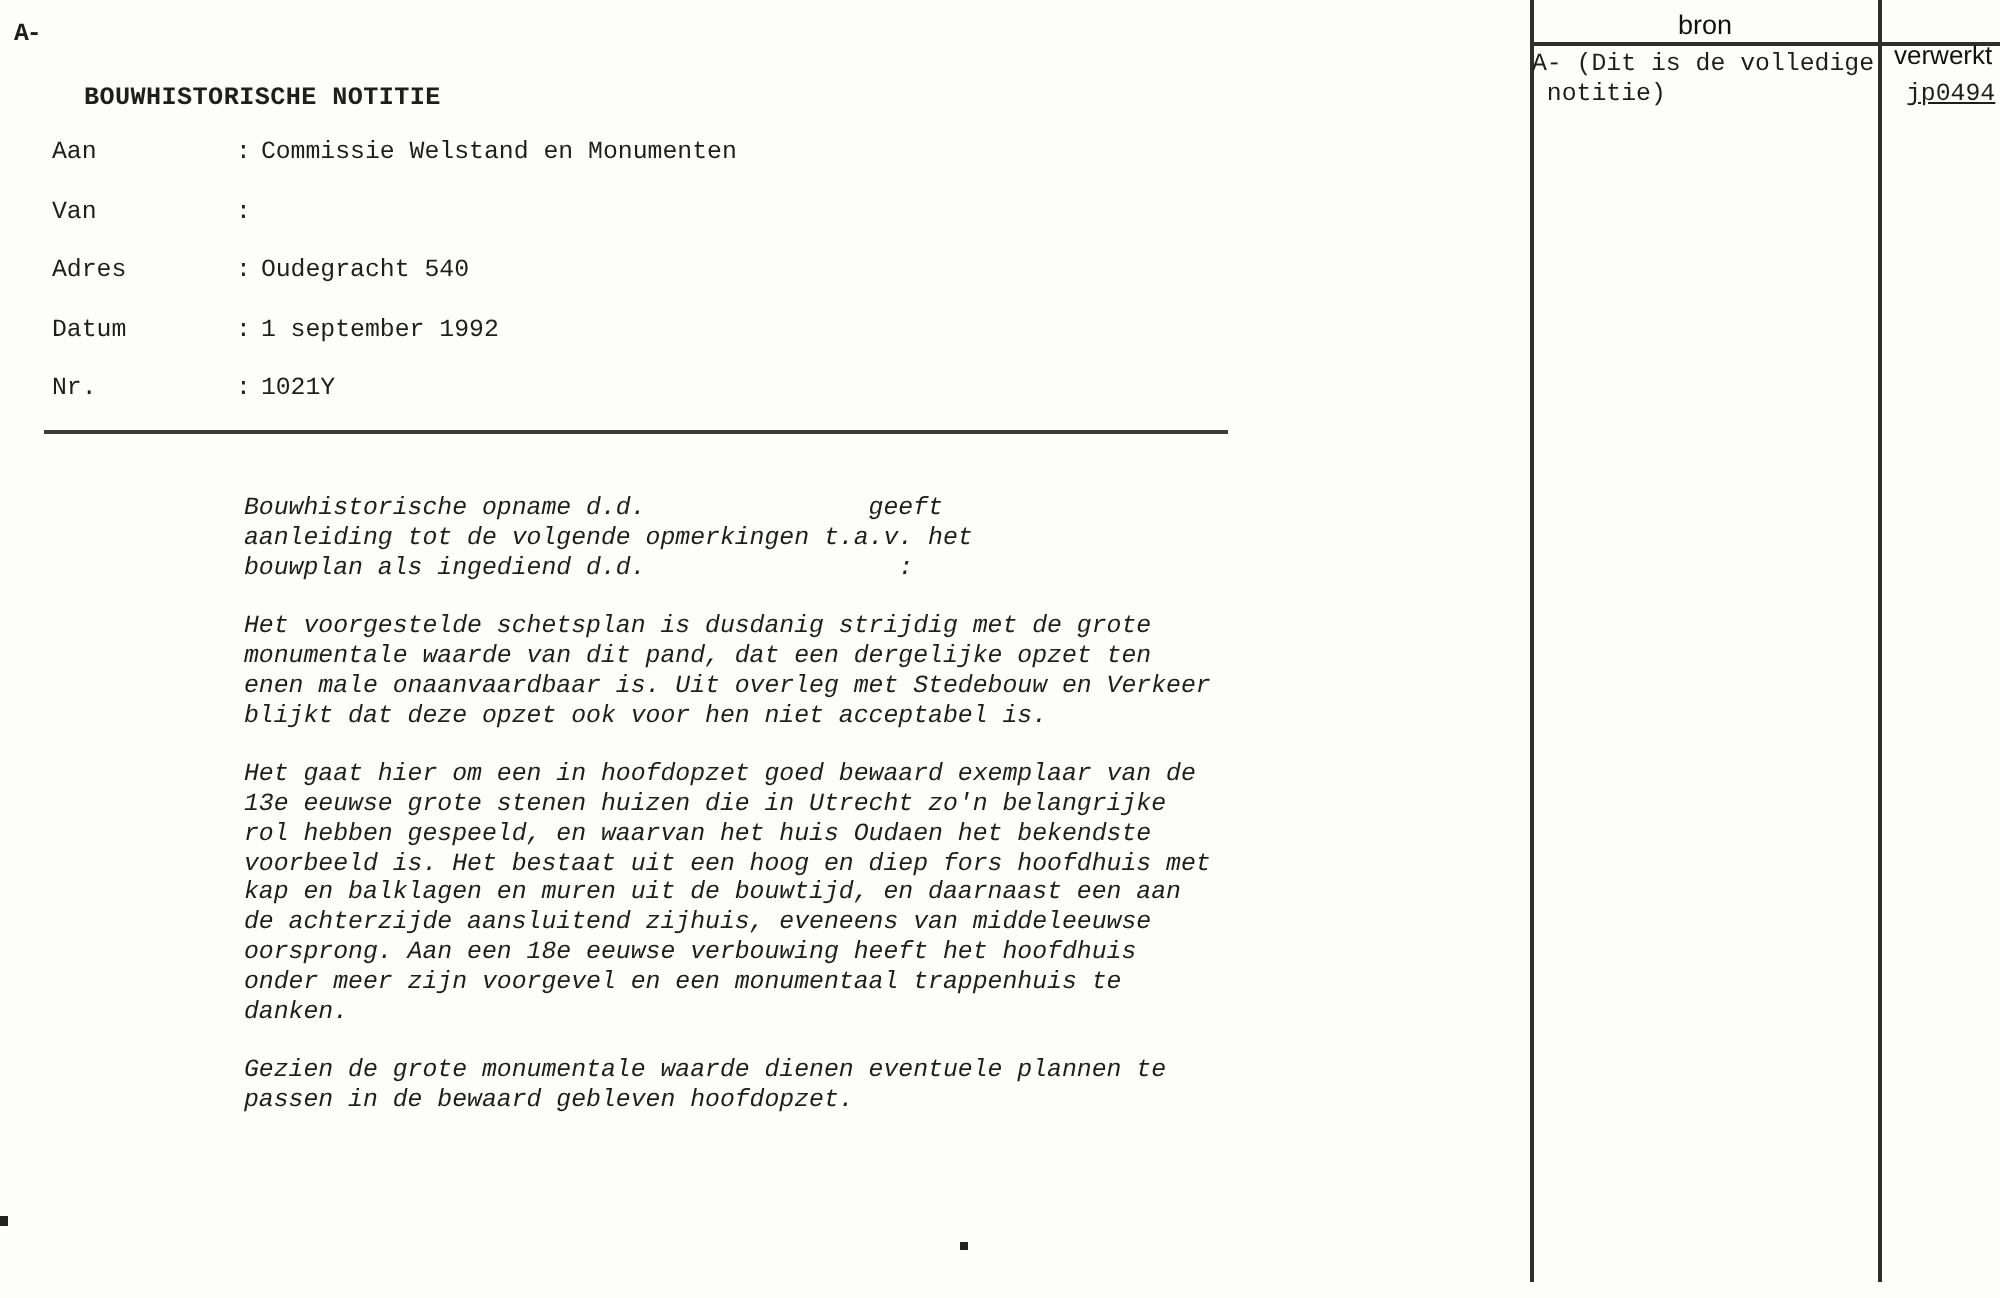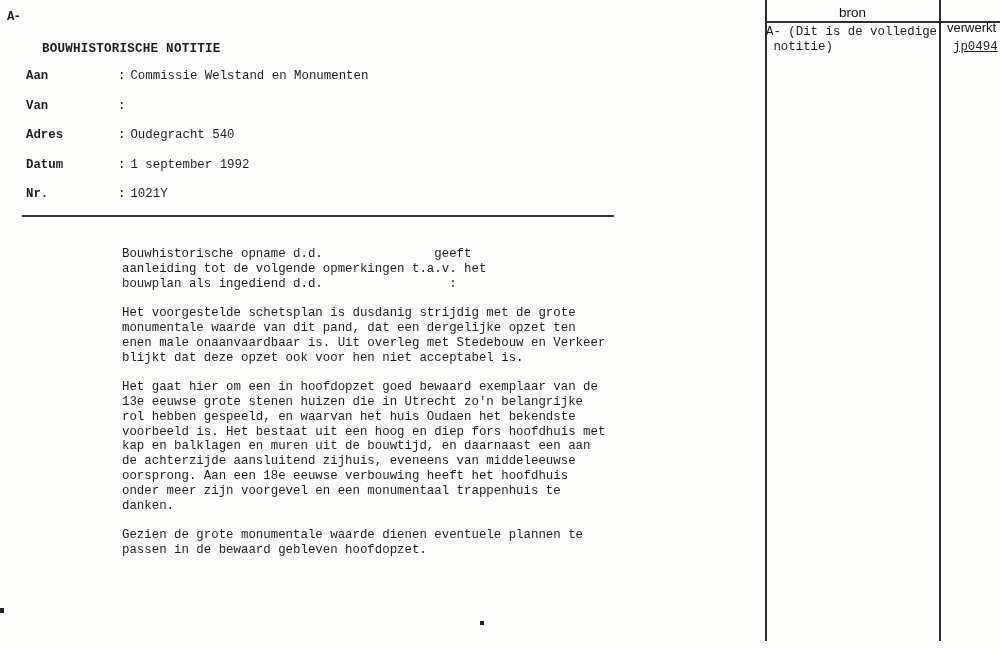--- a/index.html
+++ b/index.html
@@ -9,28 +9,28 @@
     color:#1e1e1e;
   }
   .mono{font-family:"Liberation Mono","DejaVu Sans Mono",monospace;}
   .sans{font-family:"Liberation Sans","DejaVu Sans",sans-serif;}
 
   .marker{position:absolute;left:7px;top:10px;font-size:12.4px;font-weight:bold;letter-spacing:-1px;}
   .title{position:absolute;left:26px;top:26px;margin:16px;font-size:12.6px;font-weight:bold;letter-spacing:0.2px;}
 
   .fields{position:absolute;left:26px;top:69px;font-size:12.4px;}
   .frow{height:29.6px;display:flex;align-items:flex-start;line-height:14.8px;}
-  .flabel{display:inline-block;width:92px;font-weight:bold;}
+  .flabel{display:inline-block;width:92px;}
   .fsep{display:inline-block;}
   .fvalue{display:inline-block;margin-left:5px;}
 
   .rule{position:absolute;left:22px;top:215px;width:592px;height:2px;background:#3b3b3b;}
 
   .body-text{position:absolute;left:122px;top:247px;font-size:12.4px;line-height:14.8px;}
-  .para{white-space:pre;margin:0 0 14.8px 0;}
+  .para{white-space:pre;margin:0 0 14.8px 0;font-style:italic;}
 
   .vline{position:absolute;top:0;width:2px;height:641px;background:#2e2e2e;}
   .vline-a{left:765px;}
   .vline-b{left:939px;}
   .hd-rule{position:absolute;left:765px;top:21px;width:235px;height:2px;background:#2e2e2e;}
   .bron-hd{position:absolute;left:766px;top:5px;width:173px;text-align:center;font-size:13.5px;color:#111;}
   .verwerkt-hd{position:absolute;left:947px;top:4px;font-size:13px;color:#111;margin-top:16px;}
   .bron-note{position:absolute;left:766px;top:25px;font-size:12.4px;line-height:14.6px;white-space:pre;}
   .verwerkt-val{position:absolute;left:953px;top:40px;font-size:12.4px;text-decoration:underline;}
 

